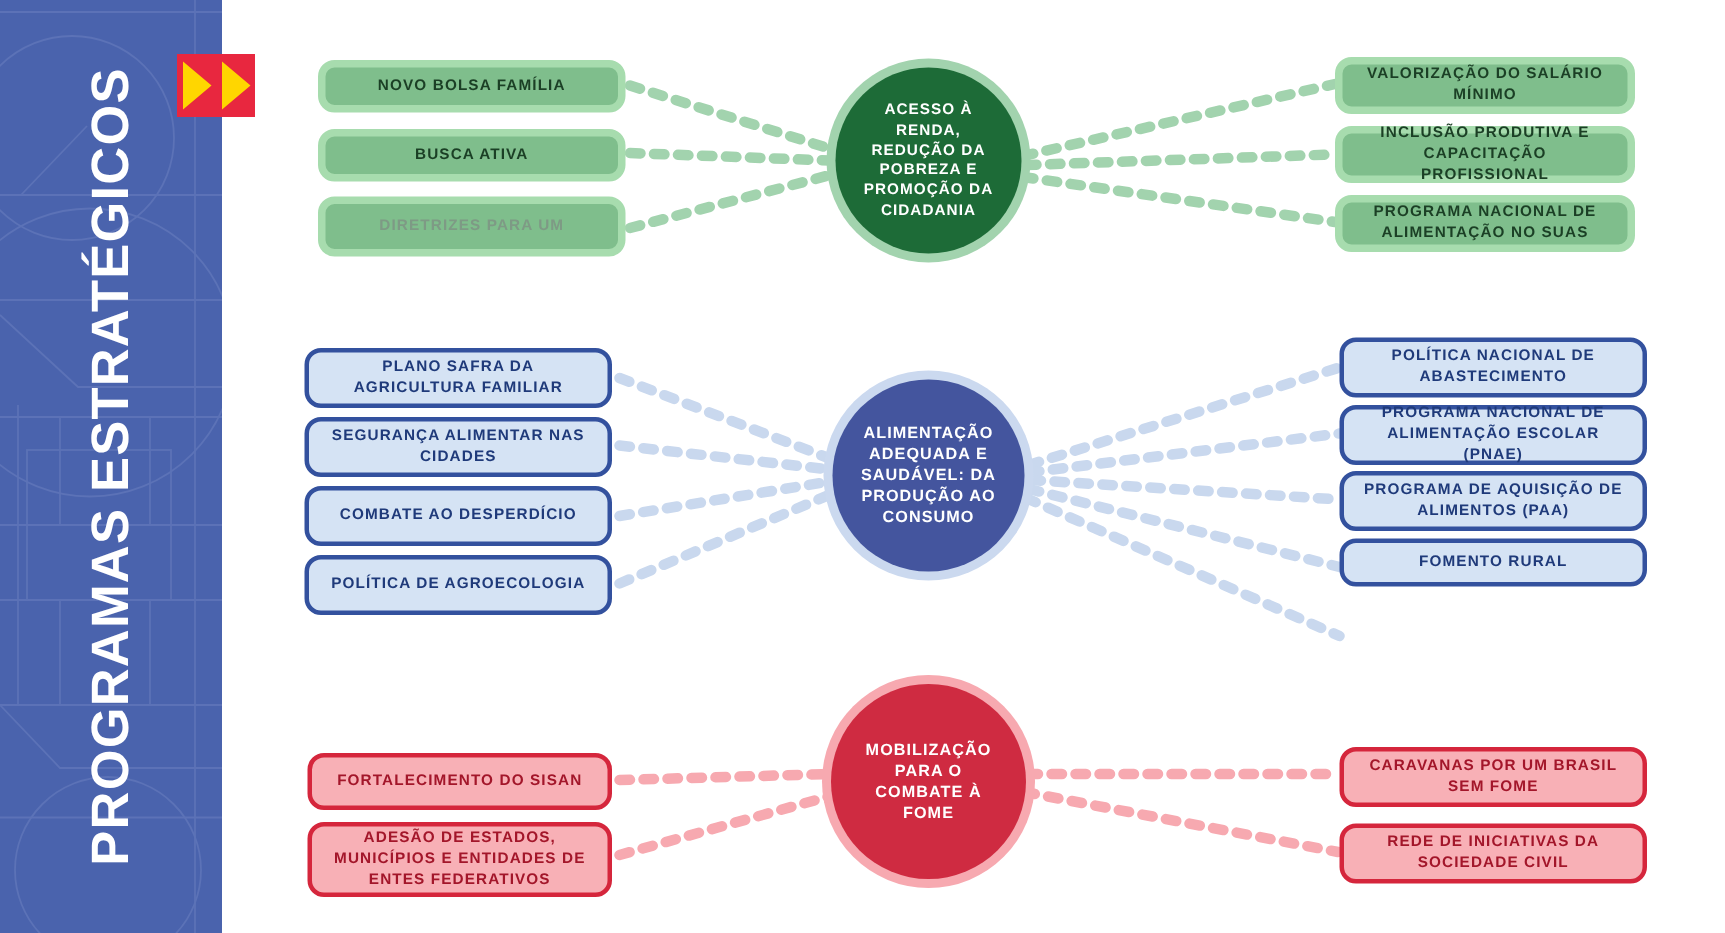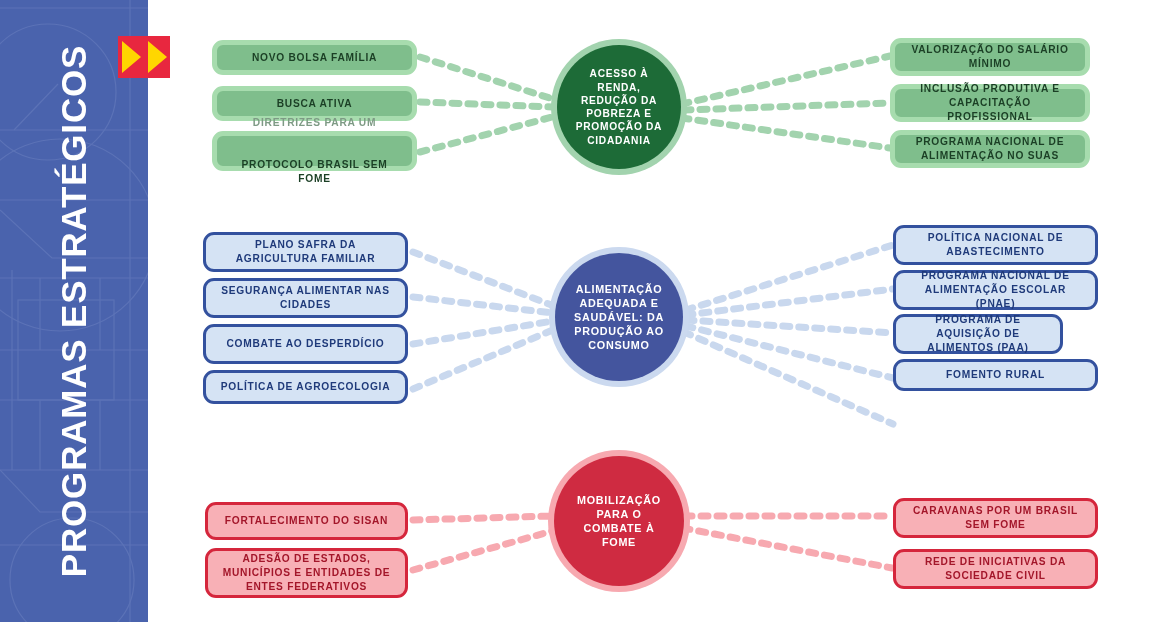--- a/index.html
+++ b/index.html
@@ -230,21 +230,20 @@
   </div>
 
   <div class="pill pill-green" style="left:212px; top:40px; width:205px; height:35px;">
     <span>NOVO BOLSA FAMÍLIA</span>
   </div>
   <div class="pill pill-green" style="left:212px; top:86px; width:205px; height:35px;">
     <span>BUSCA ATIVA</span>
   </div>
   <div class="pill pill-green" style="left:212px; top:131px; width:205px; height:40px; flex-direction:column;gap:28px;">
     <span class="muted">DIRETRIZES PARA UM</span>
-    <span>PROTOCOLO BRASIL SEM FOME</span>
   </div>
 
   <div class="pill pill-green" style="left:890px; top:38px; width:200px; height:38px;">
     <span>VALORIZAÇÃO DO SALÁRIO MÍNIMO</span>
   </div>
   <div class="pill pill-green" style="left:890px; top:84px; width:200px; height:38px;">
     <span>INCLUSÃO PRODUTIVA E CAPACITAÇÃO PROFISSIONAL</span>
   </div>
   <div class="pill pill-green" style="left:890px; top:130px; width:200px; height:38px;">
     <span>PROGRAMA NACIONAL DE ALIMENTAÇÃO NO SUAS</span>
@@ -256,31 +255,31 @@
 
   <div class="pill pill-blue" style="left:203px; top:232px; width:205px; height:40px;">
     <span>PLANO SAFRA DA AGRICULTURA FAMILIAR</span>
   </div>
   <div class="pill pill-blue" style="left:203px; top:278px; width:205px; height:40px;">
     <span>SEGURANÇA ALIMENTAR NAS CIDADES</span>
   </div>
   <div class="pill pill-blue" style="left:203px; top:324px; width:205px; height:40px;">
     <span>COMBATE AO DESPERDÍCIO</span>
   </div>
-  <div class="pill pill-blue" style="left:203px; top:370px; width:205px; height:34px;">
+  <div class="pill pill-blue" style="left:203px; top:370px; width:205px; height:40px;">
     <span>POLÍTICA DE AGROECOLOGIA</span>
   </div>
 
   <div class="pill pill-blue" style="left:893px; top:225px; width:205px; height:40px;">
     <span>POLÍTICA NACIONAL DE ABASTECIMENTO</span>
   </div>
   <div class="pill pill-blue" style="left:893px; top:270px; width:205px; height:40px;">
     <span>PROGRAMA NACIONAL DE ALIMENTAÇÃO ESCOLAR (PNAE)</span>
   </div>
-  <div class="pill pill-blue" style="left:893px; top:314px; width:170px; height:40px;">
+  <div class="pill pill-blue" style="left:893px; top:314px; width:205px; height:40px;">
     <span>PROGRAMA DE AQUISIÇÃO DE ALIMENTOS (PAA)</span>
   </div>
   <div class="pill pill-blue" style="left:893px; top:359px; width:205px; height:32px;">
     <span>FOMENTO RURAL</span>
   </div>
 
   <div class="hub hub-red" style="left:554px; top:456px; width:130px; height:130px; font-size:10.8px;">
     <span class="hub-label">MOBILIZAÇÃO PARA O COMBATE À FOME</span>
   </div>
 

